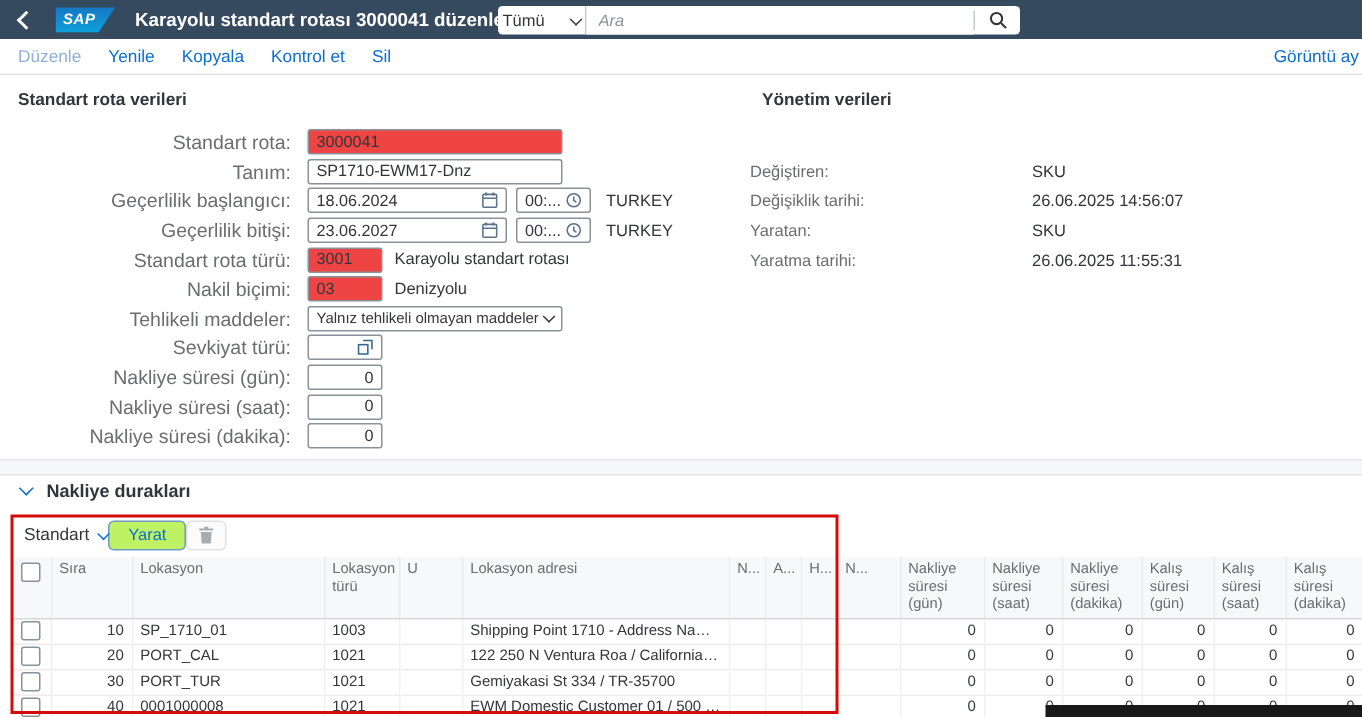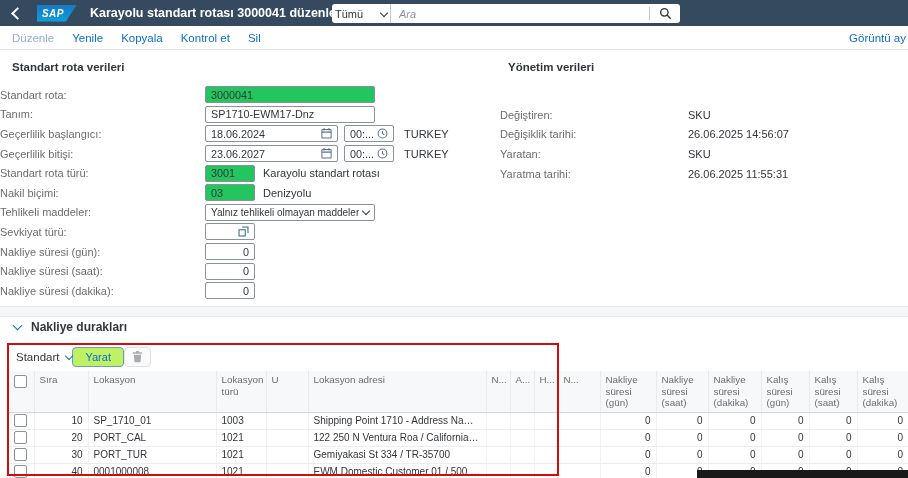--- a/index.html
+++ b/index.html
@@ -39,27 +39,27 @@
   .link{color:#0a6ed1;cursor:pointer;white-space:nowrap;}
   .link.muted{color:#8fb0d4;}
   .menubar-right{position:absolute;right:2px;top:0;height:24px;display:flex;align-items:center;}
 
   
   .sec-title{position:absolute;font-size:11.5px;font-weight:600;color:#32363a;}
 
   
   .form-left{position:absolute;left:0;top:85px;width:520px;}
   .frow{display:flex;align-items:center;height:19.6px;}
-  .flabel{width:200px;padding-right:6px;box-sizing:border-box;
-          font-size:11px;color:#6a6d70;white-space:nowrap;}
+  .flabel{width:200px;text-align:right;padding-right:6px;box-sizing:border-box;
+          font-size:13px;color:#6a6d70;white-space:nowrap;}
   .fctrl{display:flex;align-items:center;margin-left:5px;}
   .inp{height:17px;border:1px solid #89919a;border-radius:2px;background:#fff;
        display:flex;align-items:center;padding:0 5px;box-sizing:border-box;
        font-size:10.8px;color:#32363a;overflow:hidden;}
-  .inp.ro{background:#22c55e;}
+  .inp.ro{background:#ef4444;}
   .w170{width:170px;}.w133{width:133px;}.w50{width:50px;}
   .inp.num{justify-content:flex-end;}
   .ico{margin-left:auto;display:flex;align-items:center;padding-left:3px;}
   .sel-text{font-size:10px;white-space:nowrap;overflow:hidden;text-overflow:ellipsis;}
   .country{margin-left:10px;font-size:11px;color:#32363a;}
   .fdesc{margin-left:8px;font-size:11px;color:#32363a;white-space:nowrap;}
   .tgap{margin-left:6px;}
 
   
   .form-right{position:absolute;left:500px;top:105px;width:400px;}

